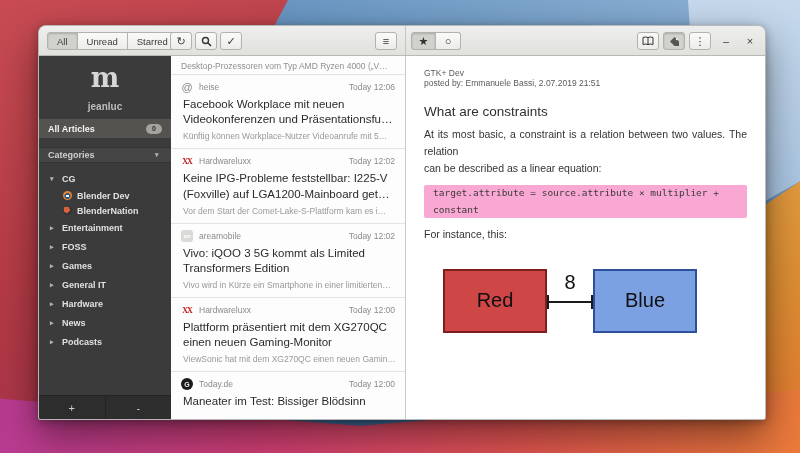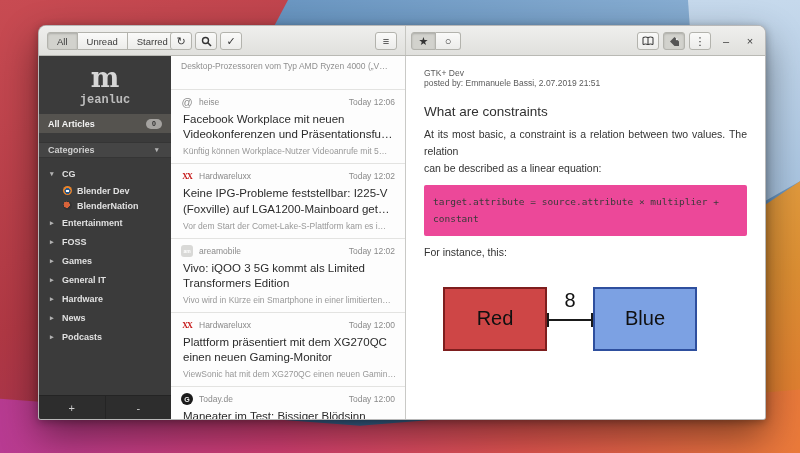--- a/index.html
+++ b/index.html
@@ -48,21 +48,21 @@
 
   
   .main { position:absolute; top:30px; left:0; right:0; bottom:0; display:flex; }
   .sidebar { width:132px; background:#3b3b3b; position:relative; flex:none; color:#dedede; }
   .list-pane { width:235px; background:#fdfdfd; border-right:1px solid #c9c9c6; overflow:hidden; flex:none; }
   .article-pane { flex:1; background:#fff; overflow:hidden; }
 
   
   .logo-area { text-align:center; padding:8px 0 7px; }
   .logo-m { font-family:"DejaVu Serif", serif; font-weight:bold; font-size:27px; line-height:1; color:#d6d6d6; }
-  .logo-user { font-size:12px; color:#bdbdbd; font-weight:bold; margin-top:2px;font-family:Liberation Mono, monospace; }
+  .logo-user { font-size:10px; color:#bdbdbd; font-weight:bold; margin-top:10px; }
   .all-articles { height:19px; background:#55534f; display:flex; align-items:center; padding:0 9px;
     font-size:9px; font-weight:bold; color:#f4f4f4; }
   .badge { margin-left:auto; background:#a5a3a0; color:#2b2b2b; font-size:7px; line-height:10px;
     padding:0 6px; border-radius:6px; font-weight:bold; }
   .cat-header { height:16px; margin-top:9px; background:#454545; border-top:1px solid #353535;
     border-bottom:1px solid #353535; display:flex; align-items:center; padding:0 9px;
     font-size:9px; font-weight:bold; color:#cfcfcf; }
   .cat-header .arrow { margin-left:auto; }
   .tree { padding-top:6px; }
   .tree-row { height:19px; display:flex; align-items:center; padding-left:11px; gap:5px;
@@ -72,21 +72,21 @@
   .fico { width:9px; height:9px; border-radius:50%; flex:none; }
   .fico.blender { background:radial-gradient(circle at 50% 55%, #fff 0 18%, #2a5a8a 19% 45%, #e8842c 46%); }
   .fico.bnation { background:radial-gradient(circle at 40% 40%, #d8633a 0 40%, #333 41%); }
   .side-bottom { position:absolute; left:0; right:0; bottom:0; height:24px; background:#2d2d2d;
     display:flex; border-top:1px solid #242424; }
   .side-bottom .sb-btn { flex:1; display:flex; align-items:center; justify-content:center;
     color:#cfcfcf; font-size:11px; }
   .side-bottom .sb-btn:first-child { border-right:1px solid #242424; }
 
   
-  .partial-summary { padding:5px 10px 18px; font-size:8.5px; color:#8f8f8f;
+  .partial-summary { padding:5px 10px 3px; font-size:8.5px; color:#8f8f8f;
     white-space:nowrap; overflow:hidden; border-bottom:1px solid #e3e3e1; }
   .item { padding:6px 10px 7px; border-bottom:1px solid #e3e3e1; background:#fdfdfd; }
   .item-head { display:flex; align-items:center; gap:6px; font-size:8.5px; color:#8a8a8a; }
   .item-time { margin-left:auto; }
   .fi { width:12px; height:12px; border-radius:3px; flex:none; display:flex; align-items:center;
     justify-content:center; font-weight:bold; }
   .fi-heise { color:#8a8a8a; font-size:11px; font-weight:normal; }
   .fi-hwluxx { color:var(--hardwareluxx,#c41414); font-size:8px; letter-spacing:-1px; font-family:"Liberation Serif",serif; }
   .fi-aream { background:#d9d9d7; color:#fff; font-size:5px; }
   .fi-golem { background:#1b1b1b; color:#eee; border-radius:50%; font-size:7px; }
@@ -94,21 +94,21 @@
   .item-title.spaced { margin-bottom:9px; }
   .item-summary { font-size:8.5px; color:#989898; margin-left:2px; white-space:nowrap; overflow:hidden; }
 
   
   .article { padding:12px 18px 0; }
   .a-feed { font-size:8.5px; color:#5a5a5a; }
   .a-title { font-size:20px; font-weight:bold; color:#141414; margin:7px 0 7px; letter-spacing:.2px; }
   .a-byline { font-size:8.5px; color:#5a5a5a; }
   .a-h2 { font-size:13.5px; color:#303030; margin:16px 0 7px; font-weight:normal; }
   .a-p { font-size:10.5px; color:#333; line-height:1.6; text-align:justify; }
-  .a-code { margin:9px 0 10px; background:#ec4899; border-radius:2px; padding:9px 9px;
+  .a-code { margin:9px 0 10px; background:#f9a8d4; border-radius:2px; padding:0 9px;
     font-family:"DejaVu Sans Mono", monospace; font-size:9.5px; color:#3a3a3a;
     line-height:1.7; white-space:pre-wrap; }
   .a-p2 { font-size:10.5px; color:#333; margin-top:3px; }
   .diagram { margin:29px 0 0 19px; display:flex; align-items:center; }
   .dbox { width:104px; height:64px; border:2px solid; display:flex; align-items:center;
     justify-content:center; font-size:20px; color:#101010; }
   .dbox.red { background:var(--accent-red-box,#ce4646); border-color:var(--accent-red-border,#7e1e1e); }
   .dbox.blue { background:var(--accent-blue-box,#7ca1e3); border-color:var(--accent-blue-border,#2e4f9e); }
   .connector { width:46px; height:64px; position:relative; flex:none; }
   .connector .hline { position:absolute; left:0; right:0; top:32px; height:2px; background:#1a1a1a; }

